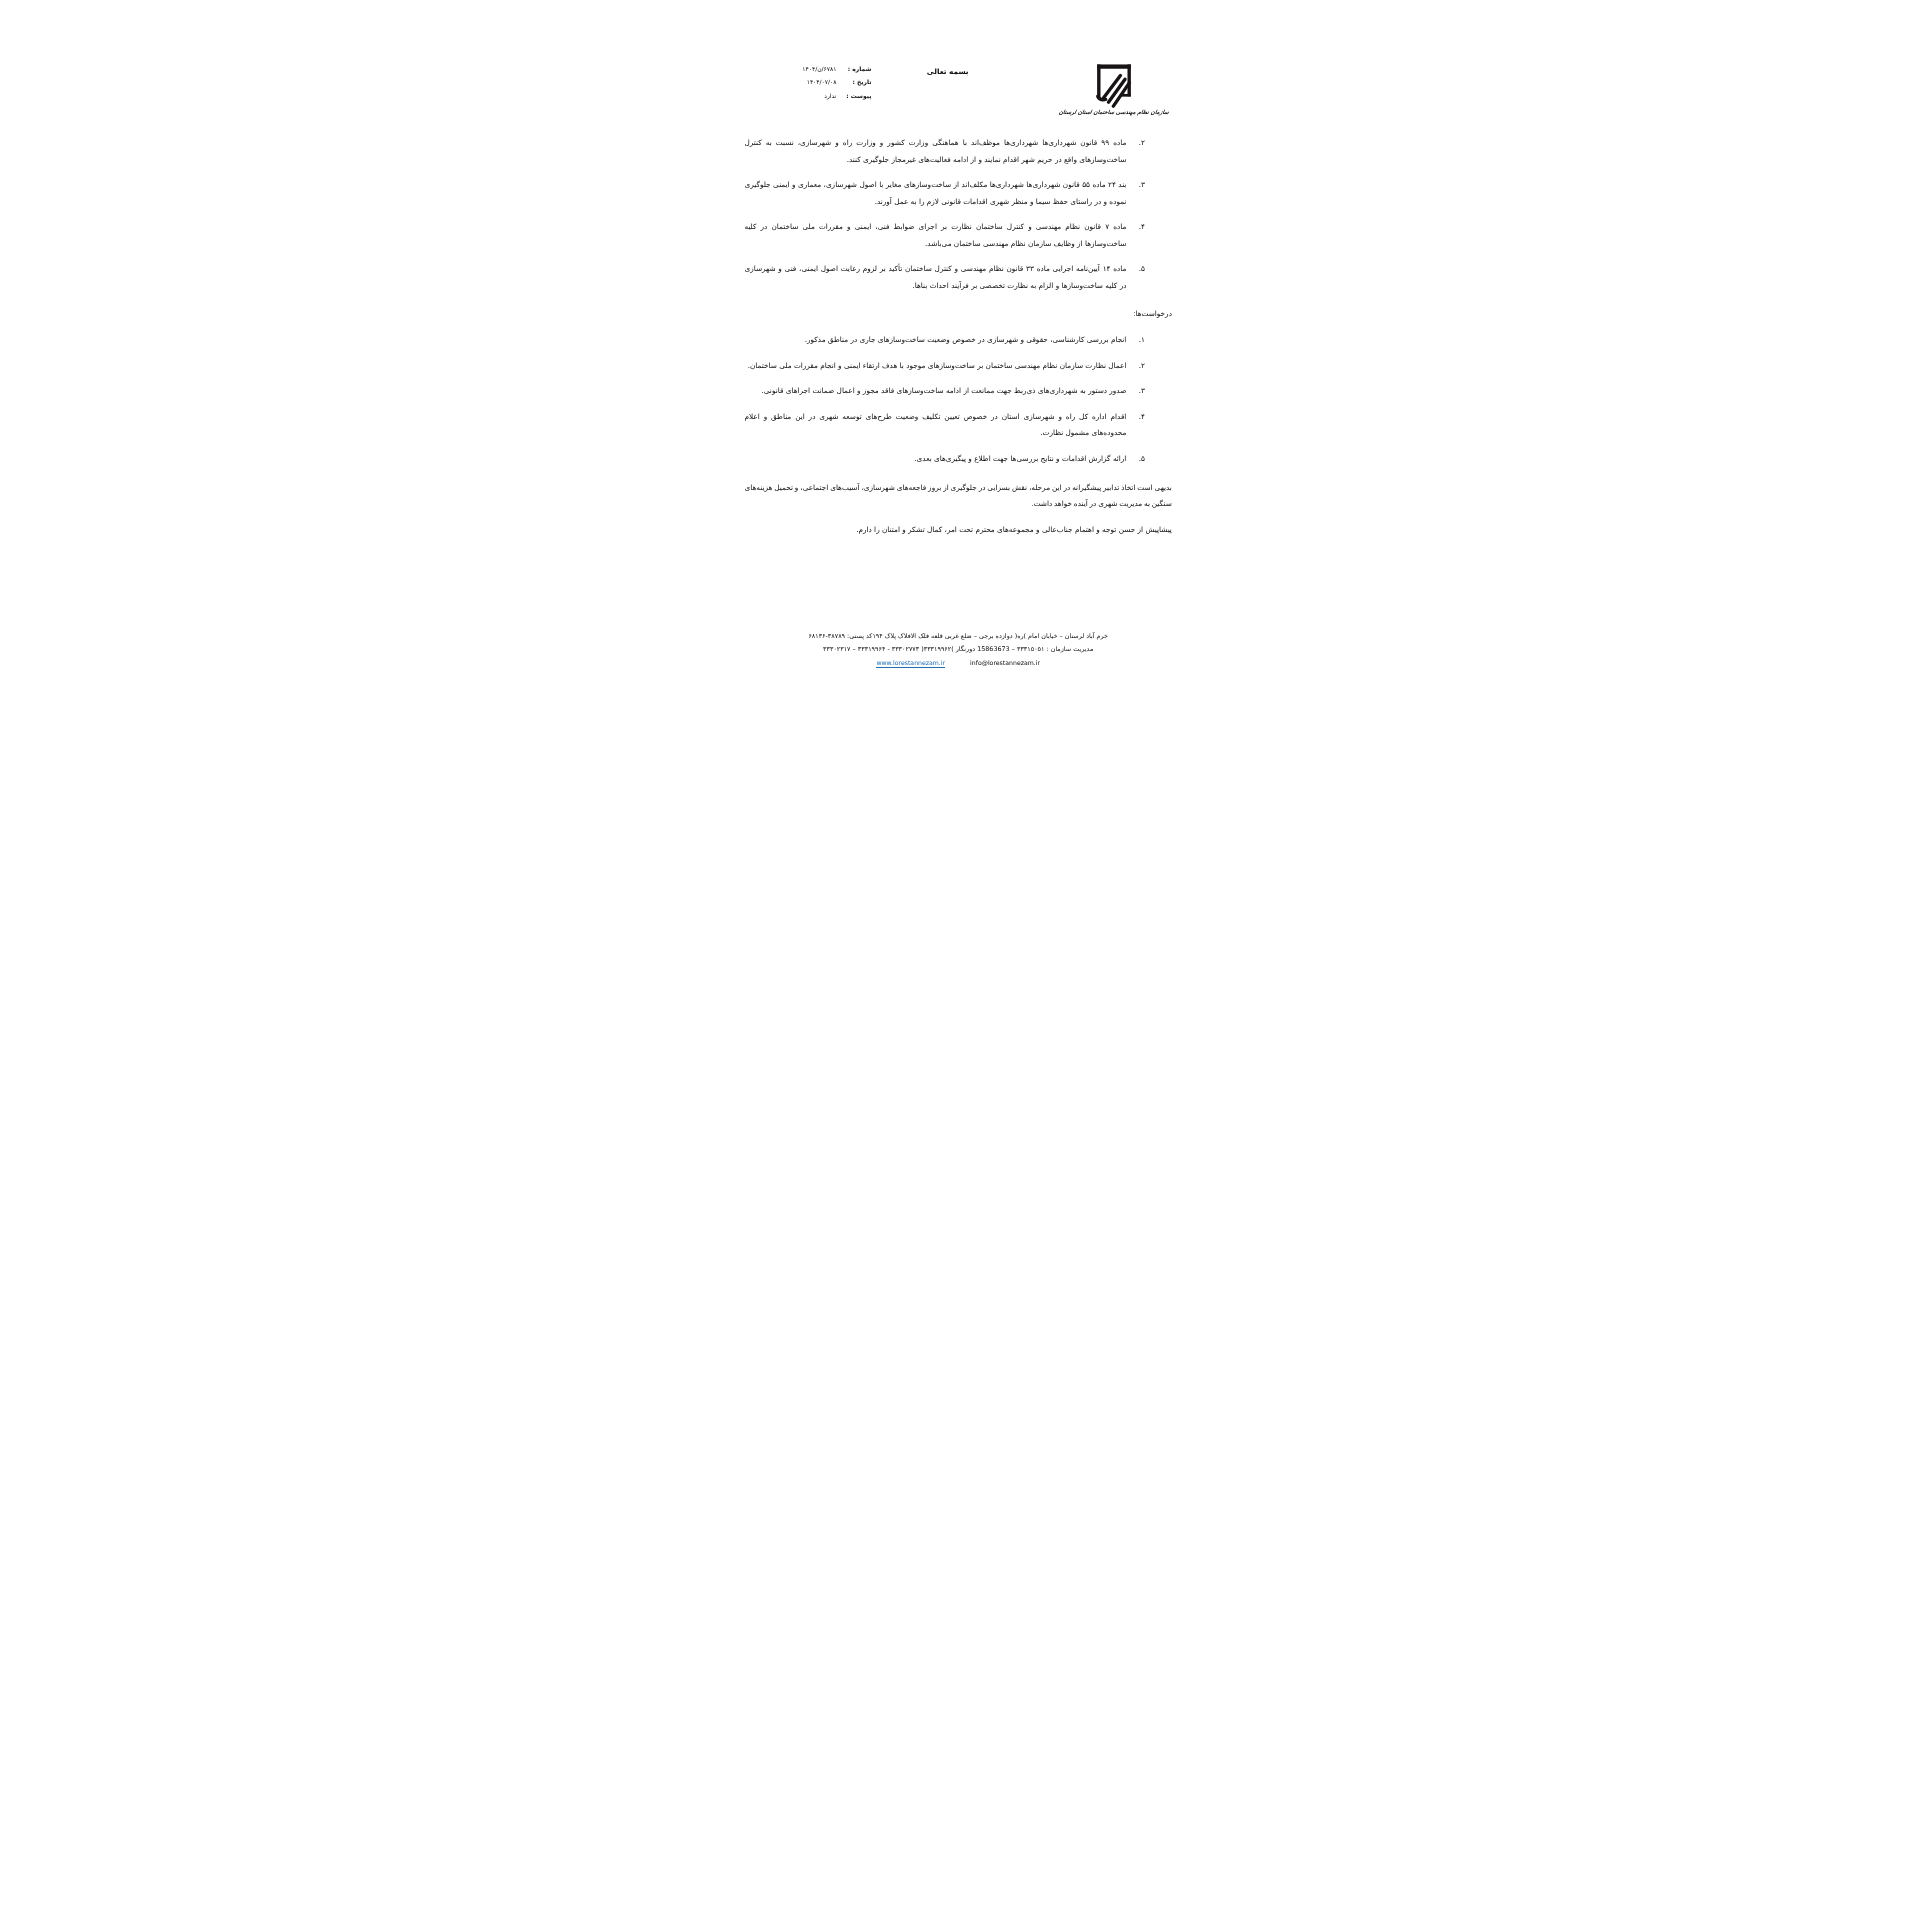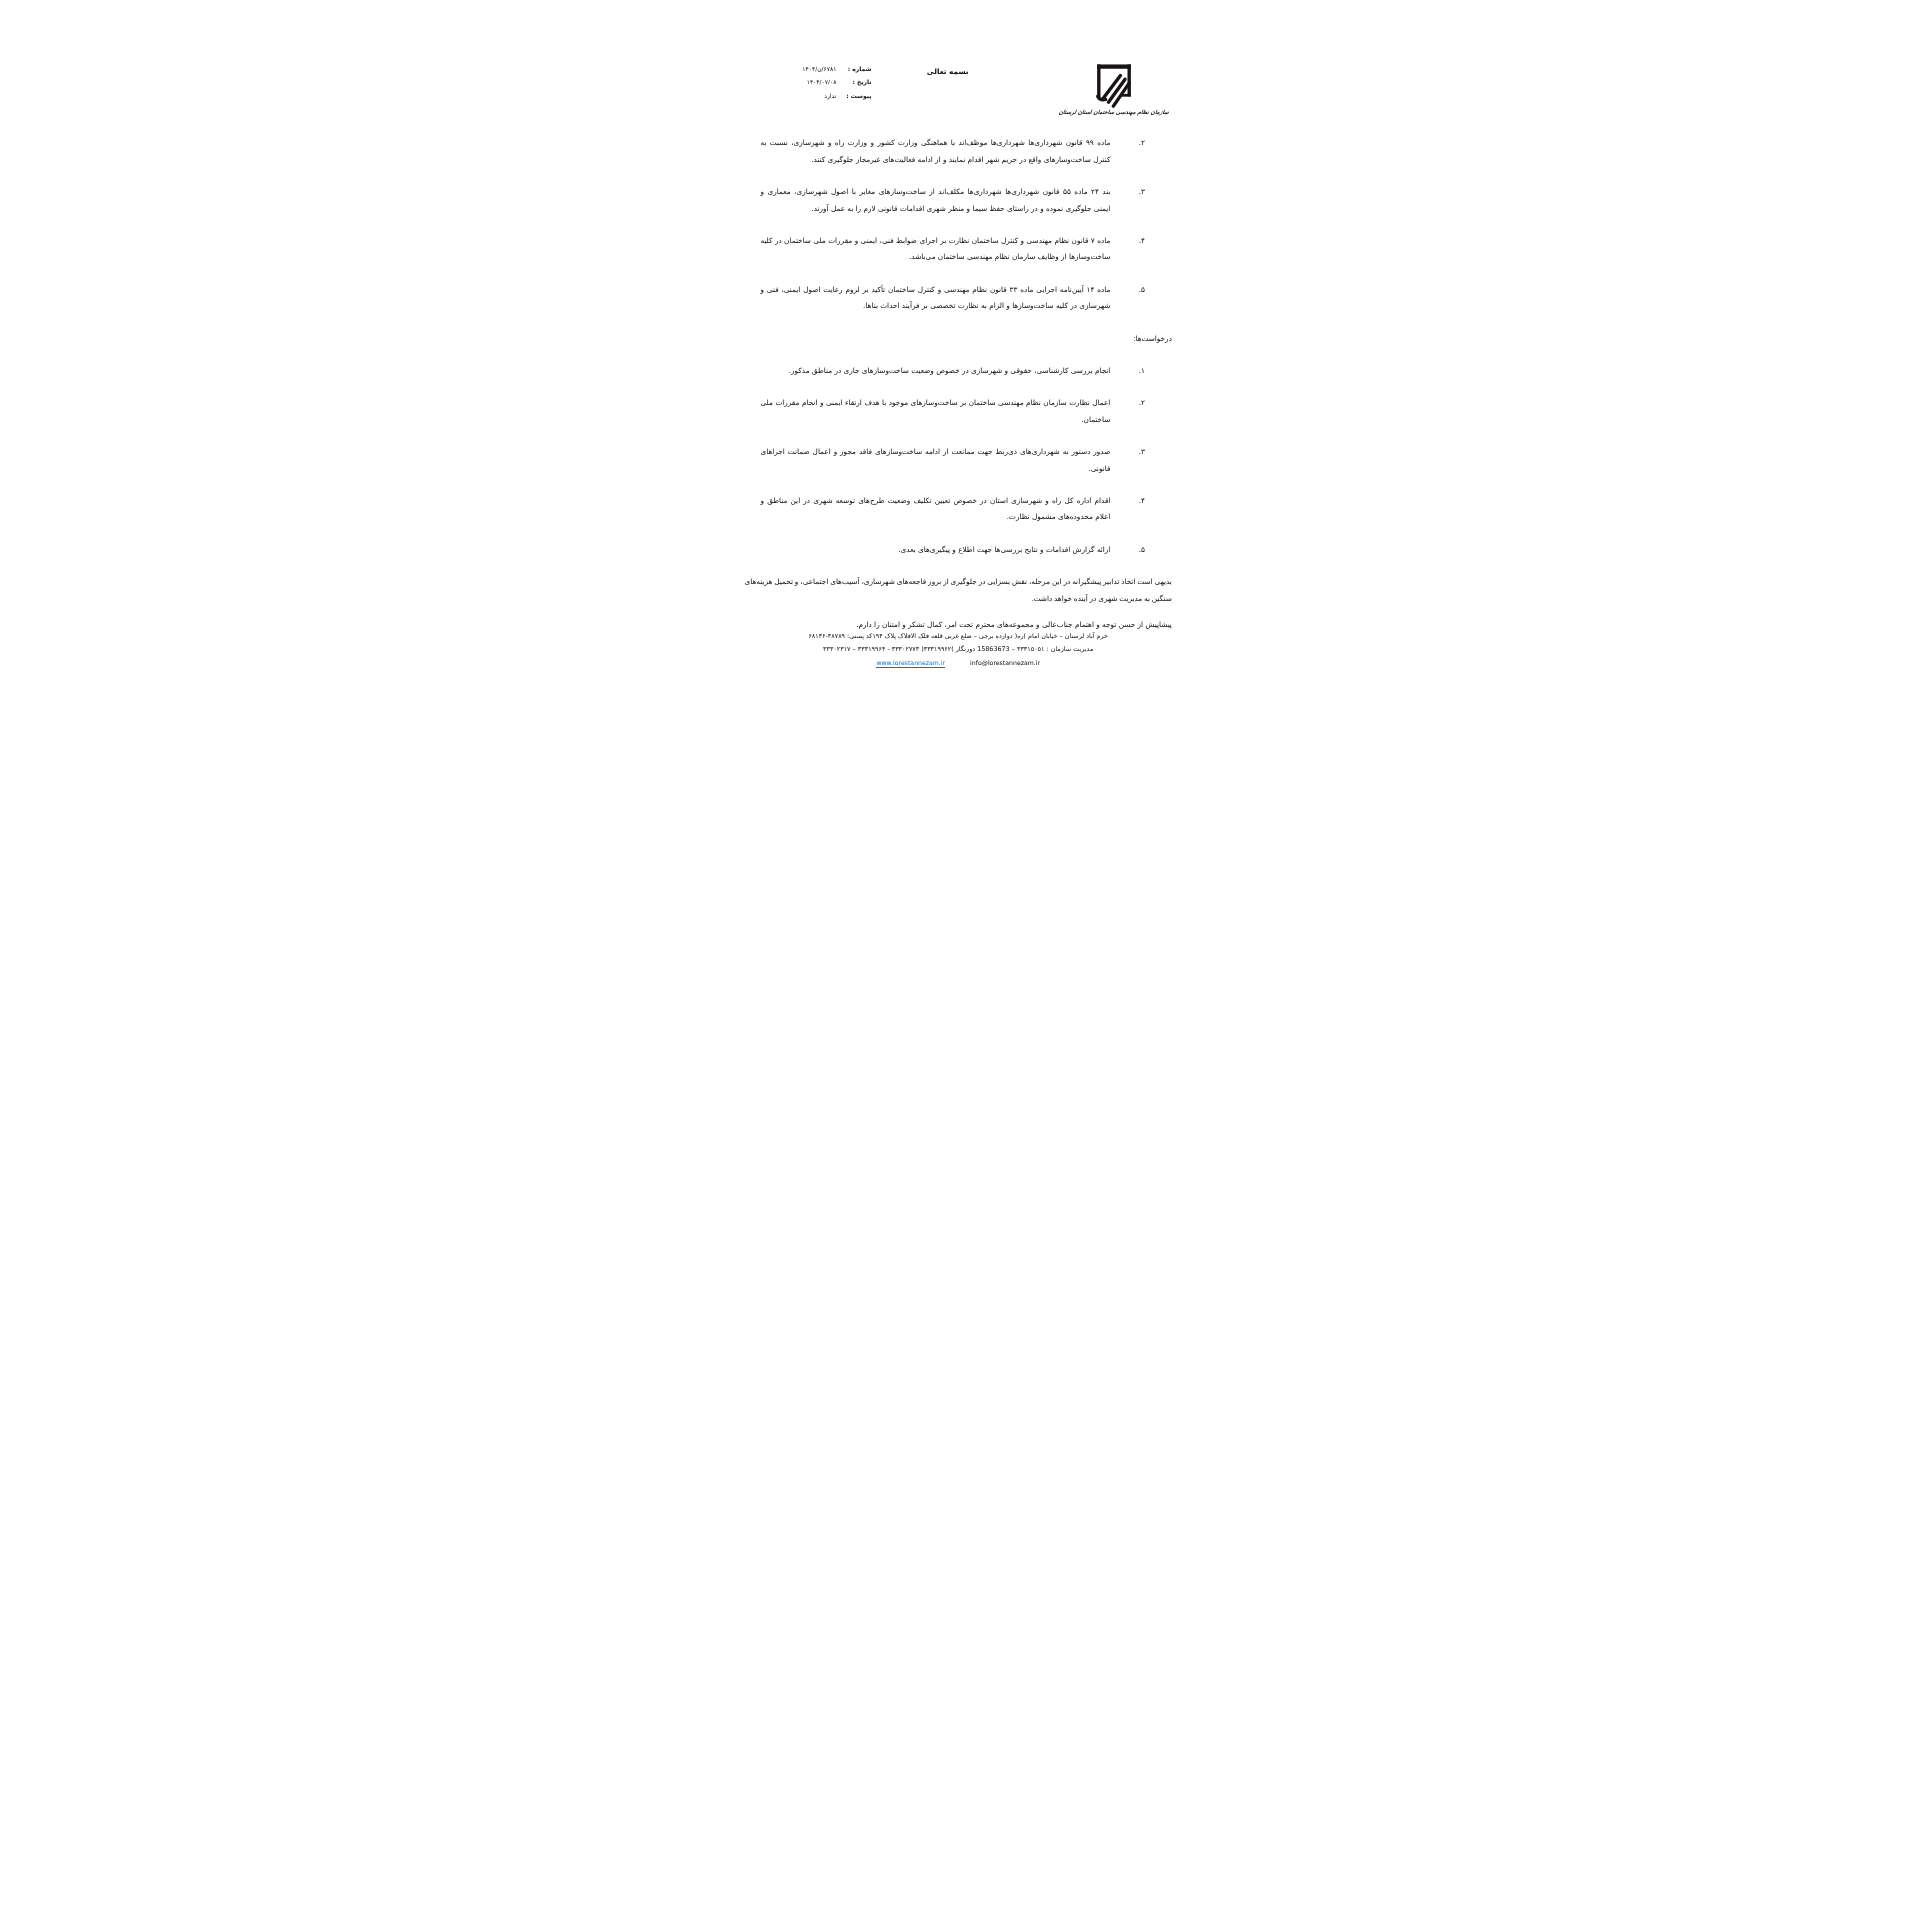--- a/index.html
+++ b/index.html
@@ -78,21 +78,21 @@
   .requests-list .list-item{
     margin-right:27px;
     padding-right:18.5px;
   }
   .item-num{
     position:absolute;
     right:0;
     top:0;
   }
   .item-text{
-    margin:16px;
+    margin:0;
     text-align:justify;
   }
   .requests-heading{
     margin:11.6px 0 10px 0;
     font-family:Liberation Serif, serif;
   }
   .closing-note{
     margin:12.3px 0 0 0;
     text-align:justify;
     font-family:Liberation Serif, serif;

